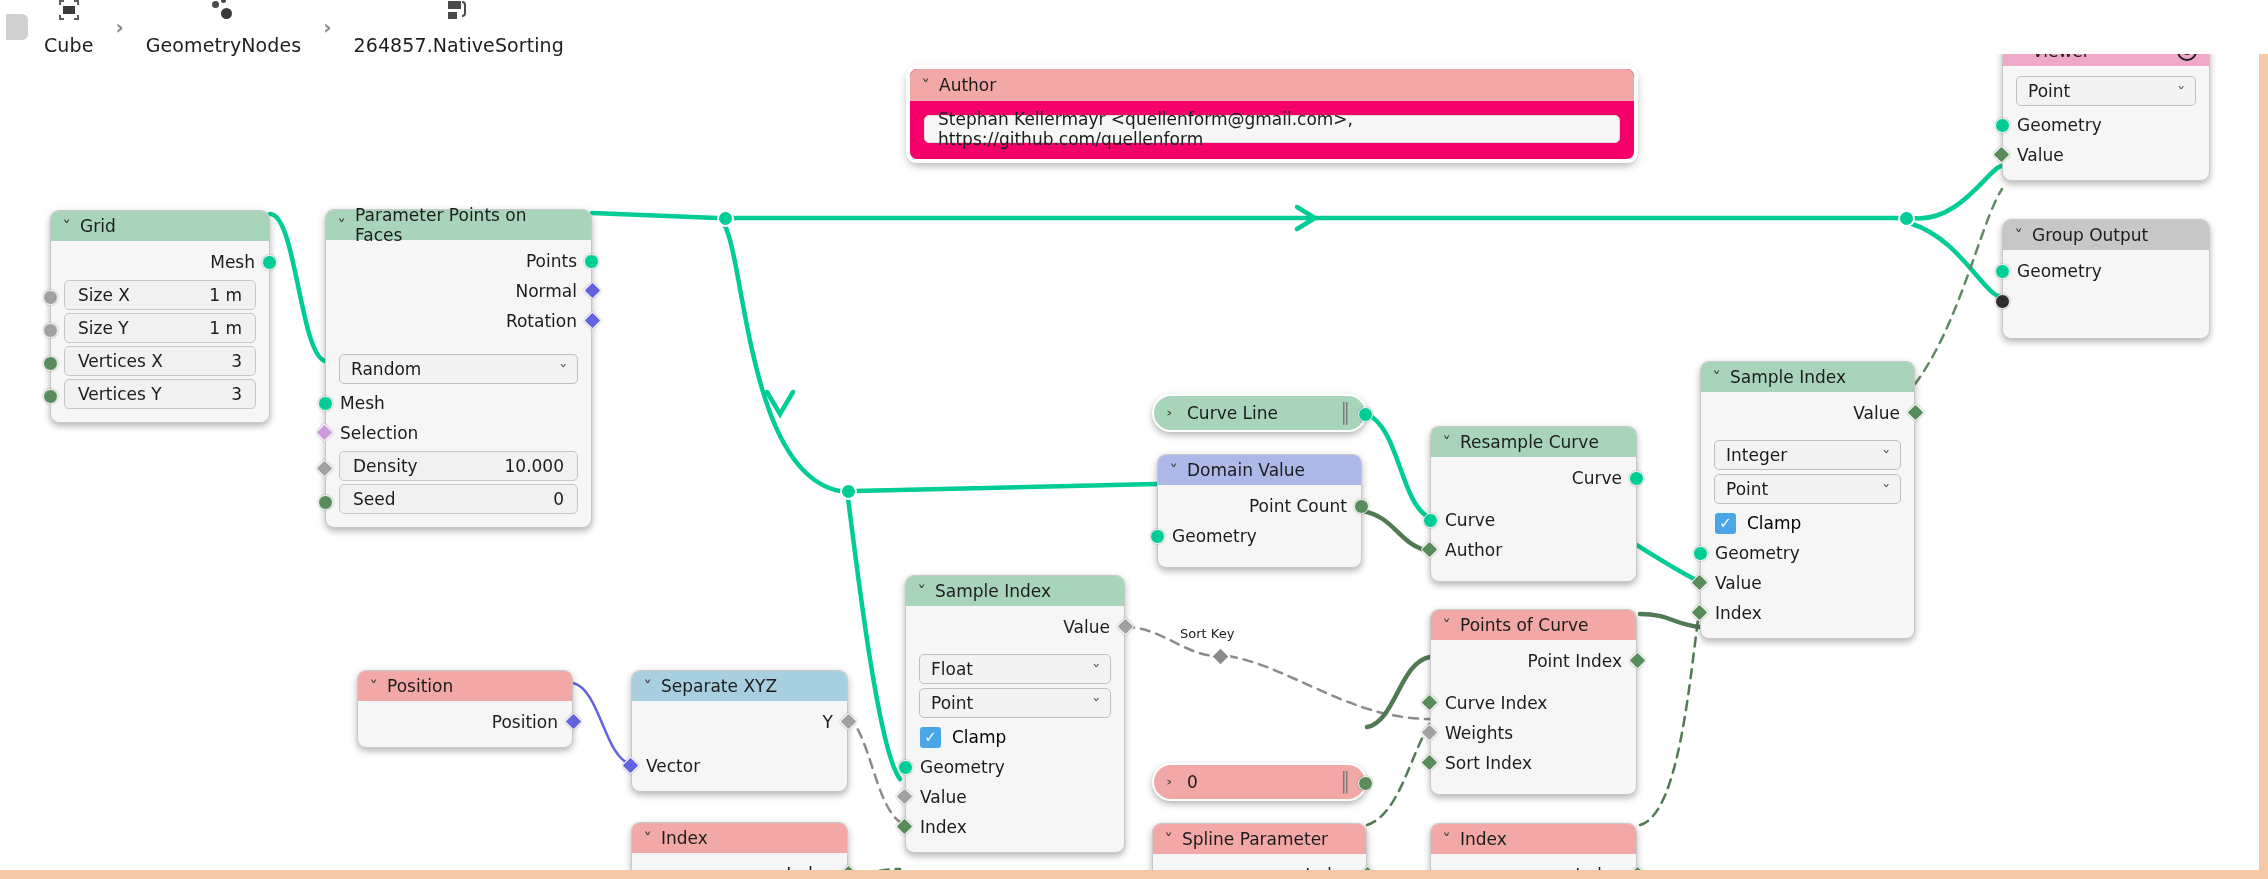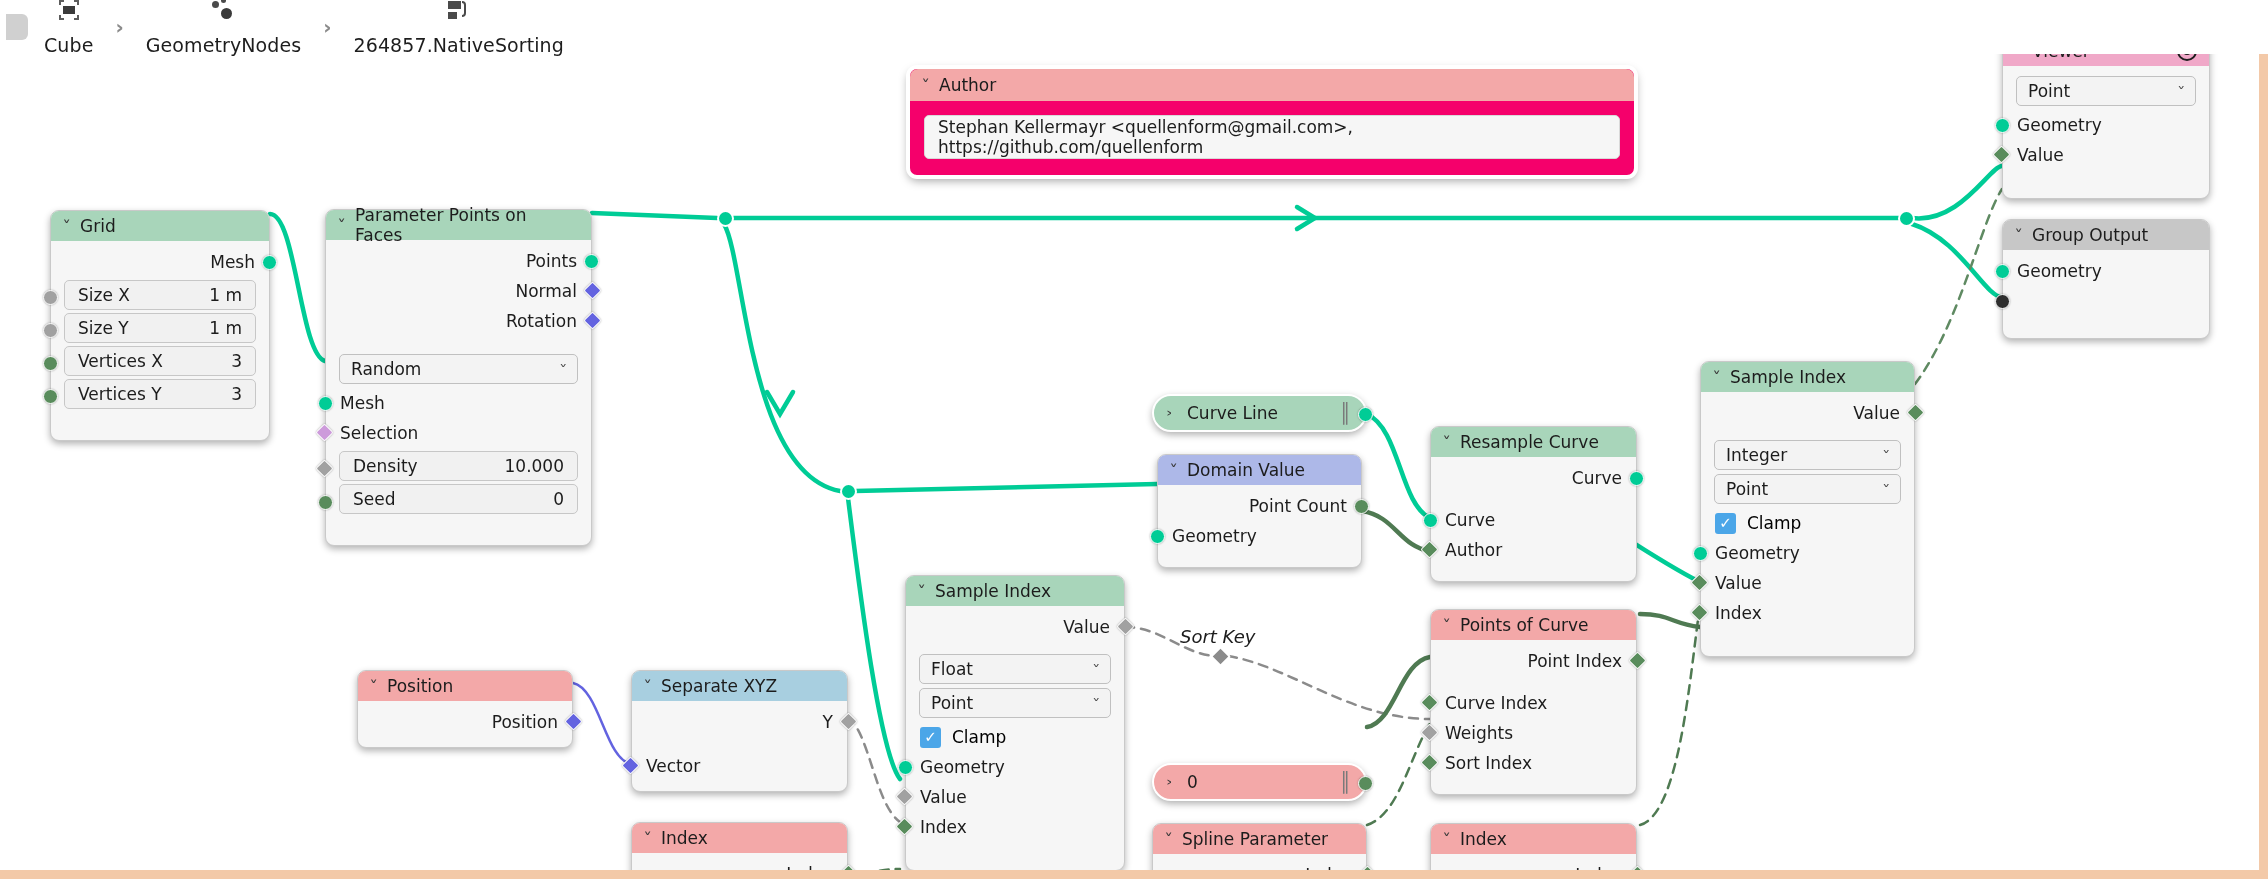--- a/index.html
+++ b/index.html
@@ -37,21 +37,21 @@
   
   #canvas { position:absolute; left:0; top:54px; width:2268px; height:816px; overflow:hidden; }
   svg#links { position:absolute; left:0; top:0; width:2268px; height:816px; pointer-events:none; }
 
   .node { position:absolute; border-radius:9px; background:#f6f6f6;
      box-shadow:0 3px 7px rgba(0,0,0,.30); border:1px solid #c9c9c9; }
   .node.selected { border:2px solid #ffffff; box-shadow:0 0 0 2px #ffffff,0 4px 10px rgba(0,0,0,.35); }
   .nhead { height:30px; border-radius:8px 8px 0 0; display:flex; align-items:center;
      padding:0 12px; gap:10px; font-size:17px; color:#1c1c1c; }
   .chev { font-size:14px; color:#3a3a3a; display:inline-block; transform:scaleX(1.25); }
-  .nbody { padding:6px 0 28px 0; position:relative; }
+  .nbody { padding:6px 0 10px 0; position:relative; }
 
   .row { height:30px; display:flex; align-items:center; font-size:17px; color:#1c1c1c; position:relative;}
   .row.out { justify-content:flex-end; padding-right:14px; }
   .row.in  { justify-content:flex-start; padding-left:14px; }
 
   .sock { position:absolute; width:15px; height:15px; border-radius:50%;
      border:1.5px solid #ffffff; box-shadow:0 0 2px rgba(0,0,0,.35); }
   .sock.left { left:-8px; } .sock.right{ right:-8px; }
   .sock.dia { border-radius:2px; transform:rotate(45deg); width:13px; height:13px;}
   .s-geo { background:#00cc96; }
@@ -79,21 +79,21 @@
      box-shadow:0 3px 7px rgba(0,0,0,.30); border:2px solid #ffffff;}
   .collapsed .lft{display:flex;align-items:center;gap:10px;}
   .pause { letter-spacing:-2px; color:#7a7a7a; font-size:19px; }
 
   .eye { width:20px;height:20px;border-radius:50%;border:2.5px solid #1c1c1c;position:relative;}
   .eye::after{content:"";position:absolute;left:4px;top:4px;width:8px;height:8px;border-radius:50%;background:#1c1c1c;}
 
   .reroute { position:absolute; width:17px;height:17px;border-radius:50%;background:#00cc96;
      border:2px solid #ffffff; }
   .reroute.dia { border-radius:2px; transform:rotate(45deg); background:#8b8b8b; width:15px;height:15px;}
-  .rrlabel { position:absolute; font-size:18px; color:#1c1c1c;font-style:italic; }
+  .rrlabel { position:absolute; font-size:13px; color:#1c1c1c; }
 </style>
 </head>
 <body>
 
 <div id="root">
 
   <div id="breadcrumb">
     <div class="bc-nub"></div>
 
     <div class="bc-item">
@@ -266,21 +266,21 @@
         </div>
       </div>
     </div>
 
     <div class="node selected" style="left:908px; top:13px; width:728px; background:#f5006b;">
       <div class="nhead" style="background:#f3a8a8; height:32px;">
         <span class="chev">˅</span>
         <span>Author</span>
       </div>
       <div class="nbody" style="padding-bottom:16px;">
-        <div class="field" style="background:#f6f6f6; border-color:#d9d9d9; justify-content:flex-start; margin:8px 14px 0 14px; height:44px;">
+        <div class="field" style="background:#f6f6f6; border-color:#d9d9d9; justify-content:flex-start; margin:8px 14px 0 14px; height:28px;">
           <span>Stephan Kellermayr &lt;quellenform@gmail.com&gt;, https://github.com/quellenform</span>
         </div>
       </div>
     </div>
 
     <div class="node" style="left:2002px; top:-19px; width:208px;">
       <div class="nhead" style="background:#f0a8c8; justify-content:space-between;">
         <span style="display:flex;align-items:center;gap:10px;">
           <span class="chev">˅</span>
           <span>Viewer</span>

